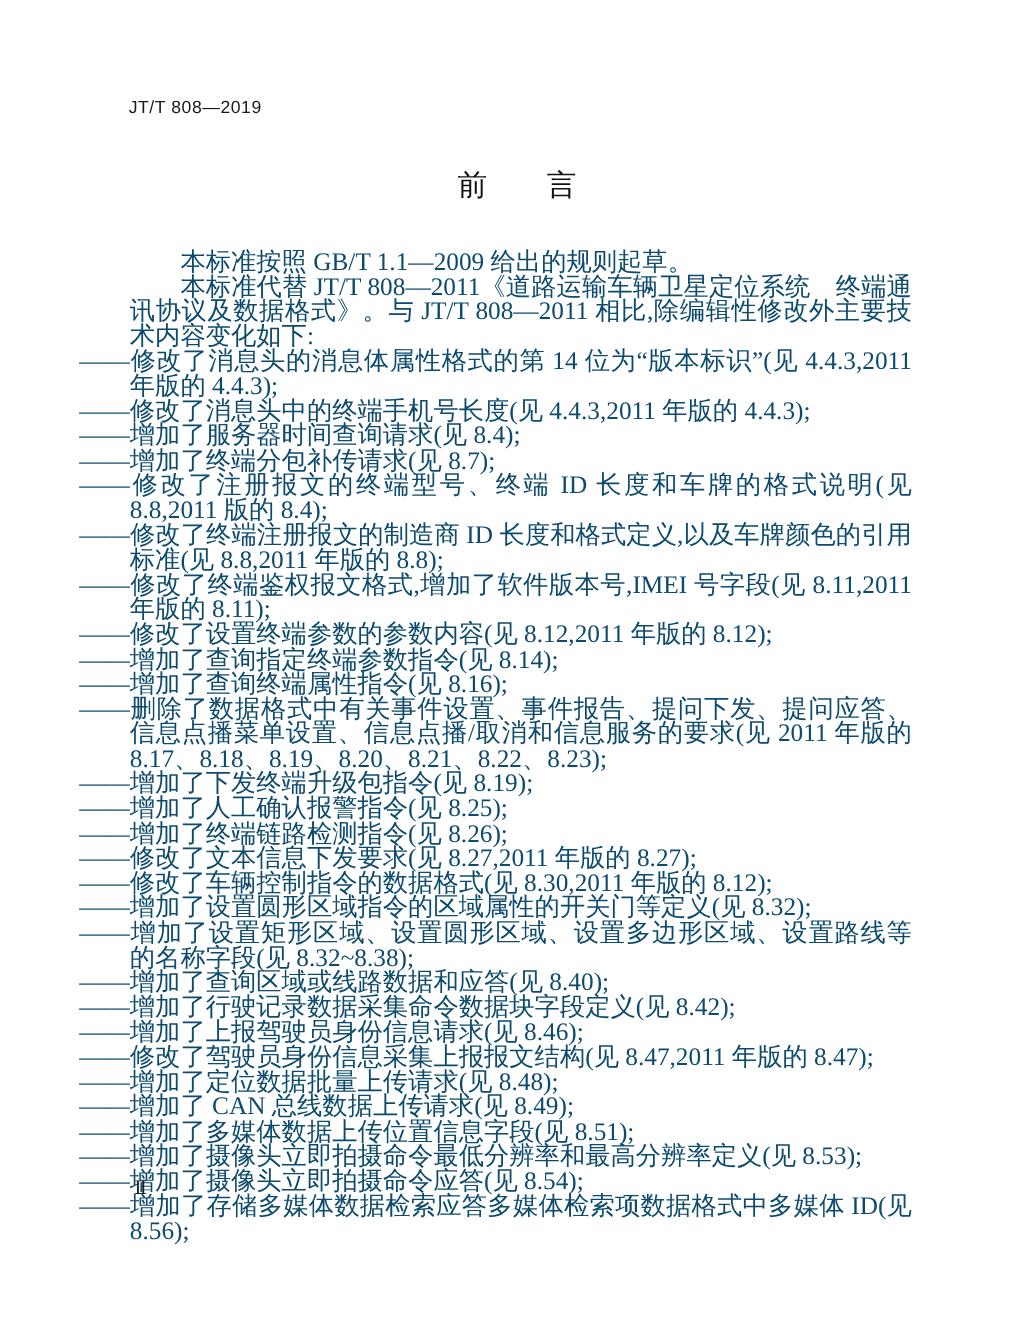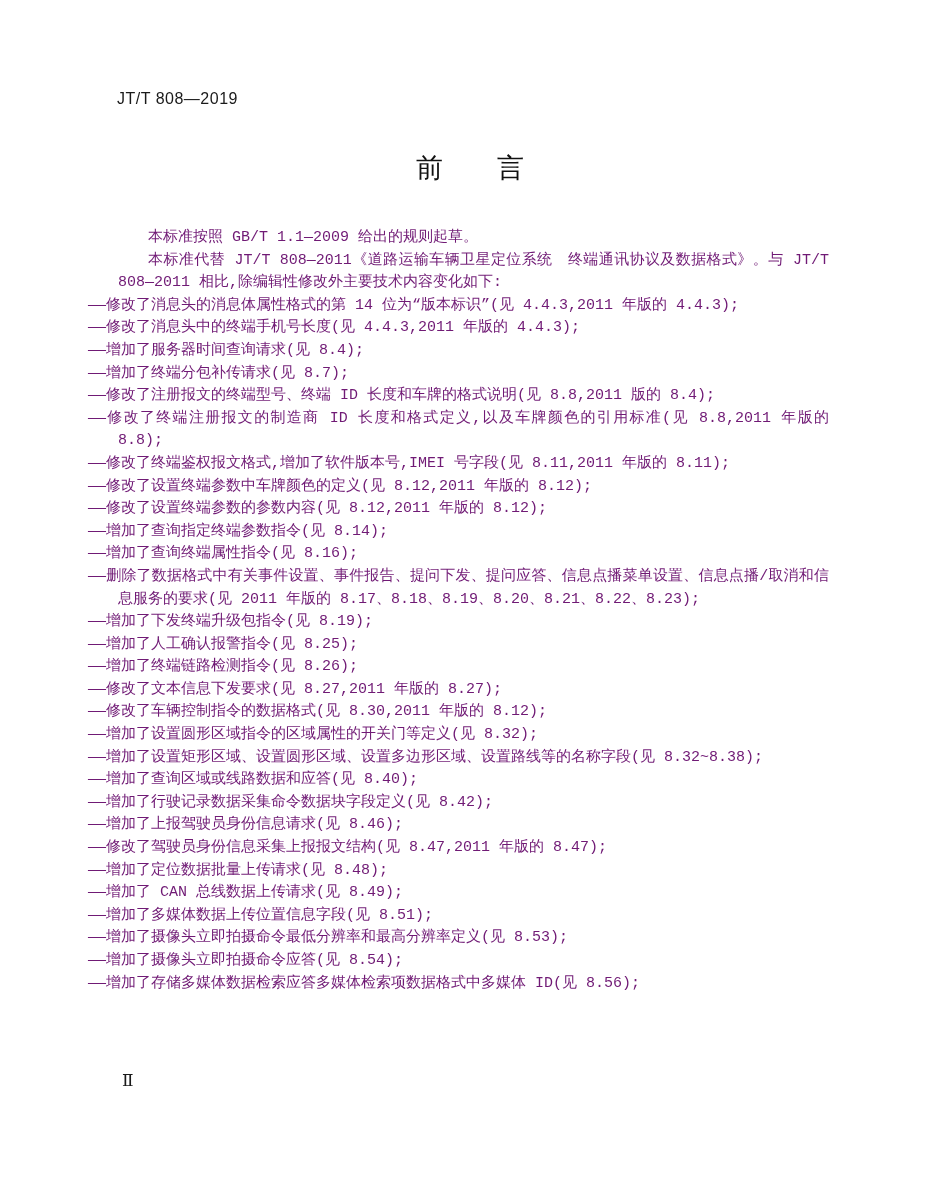--- a/index.html
+++ b/index.html
@@ -34,25 +34,25 @@
     font-family: "Liberation Sans", "DejaVu Sans", sans-serif;
     font-size: 27px;
     font-weight: 400;
     color: #111111;
   }
   .body-text {
     position: absolute;
     left: 118px;
     top: 227px;
     width: 711px;
-    font-family: Liberation Mono, monospace;
-    font-size: 15px;
+    font-family: Liberation Serif, serif;
+    font-size: 23px;
     line-height: 22.6px;
     text-align: justify;
-    color: #701a75;
+    color: #0c4a6e;
   }
   .body-text p {
     margin: 0;
     padding: 0;
   }
   .intro-paragraph {
     text-indent: 2em;
   }
   .change-item {
     padding-left: 4em;
@@ -84,21 +84,20 @@
       </div>
 
     <div>
         <p class="change-item">——修改了消息头的消息体属性格式的第 14 位为“版本标识”(见 4.4.3,2011 年版的 4.4.3);</p>
         <p class="change-item">——修改了消息头中的终端手机号长度(见 4.4.3,2011 年版的 4.4.3);</p>
         <p class="change-item">——增加了服务器时间查询请求(见 8.4);</p>
         <p class="change-item">——增加了终端分包补传请求(见 8.7);</p>
         <p class="change-item">——修改了注册报文的终端型号、终端 ID 长度和车牌的格式说明(见 8.8,2011 版的 8.4);</p>
         <p class="change-item">——修改了终端注册报文的制造商 ID 长度和格式定义,以及车牌颜色的引用标准(见 8.8,2011 年版的 8.8);</p>
         <p class="change-item">——修改了终端鉴权报文格式,增加了软件版本号,IMEI 号字段(见 8.11,2011 年版的 8.11);</p>
-        <p class="change-item">——修改了设置终端参数中车牌颜色的定义(见 8.12,2011 年版的 8.12);</p>
         <p class="change-item">——修改了设置终端参数的参数内容(见 8.12,2011 年版的 8.12);</p>
         <p class="change-item">——增加了查询指定终端参数指令(见 8.14);</p>
         <p class="change-item">——增加了查询终端属性指令(见 8.16);</p>
         <p class="change-item">——删除了数据格式中有关事件设置、事件报告、提问下发、提问应答、信息点播菜单设置、信息点播/取消和信息服务的要求(见 2011 年版的 8.17、8.18、8.19、8.20、8.21、8.22、8.23);</p>
         <p class="change-item">——增加了下发终端升级包指令(见 8.19);</p>
         <p class="change-item">——增加了人工确认报警指令(见 8.25);</p>
         <p class="change-item">——增加了终端链路检测指令(见 8.26);</p>
         <p class="change-item">——修改了文本信息下发要求(见 8.27,2011 年版的 8.27);</p>
         <p class="change-item">——修改了车辆控制指令的数据格式(见 8.30,2011 年版的 8.12);</p>
         <p class="change-item">——增加了设置圆形区域指令的区域属性的开关门等定义(见 8.32);</p>

